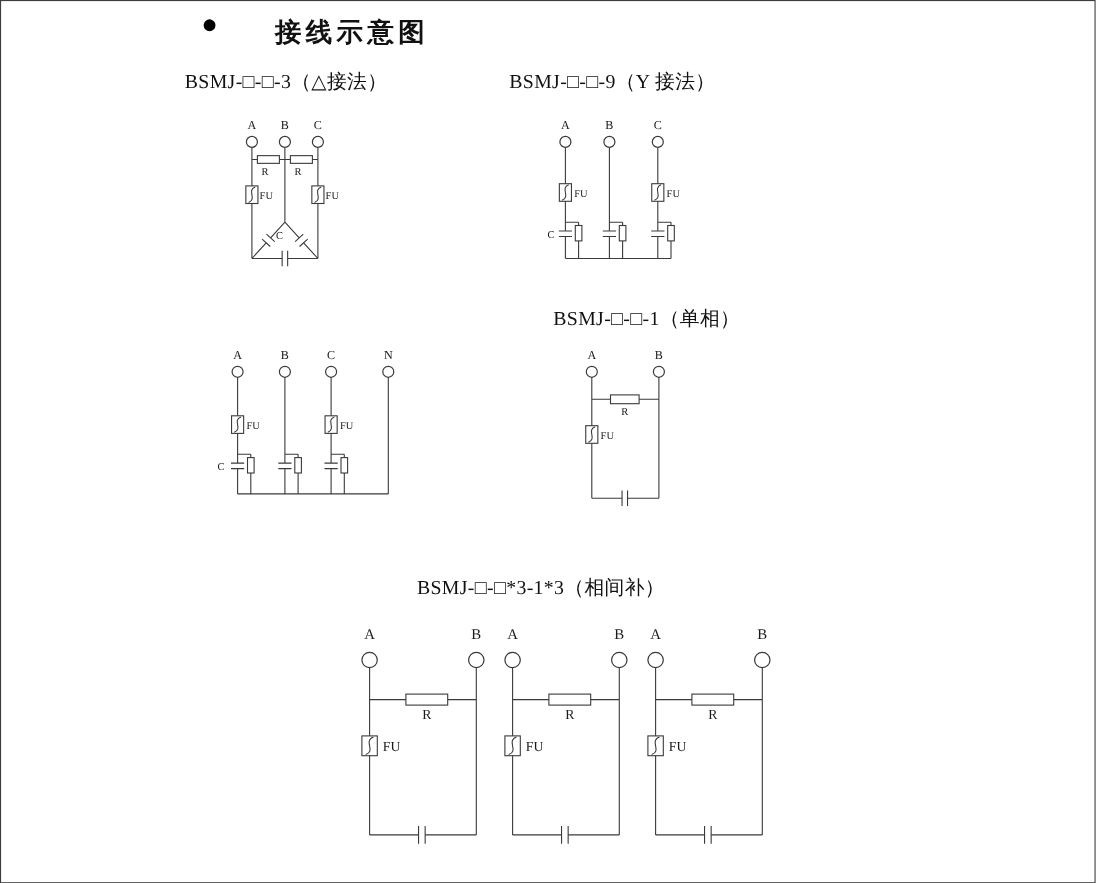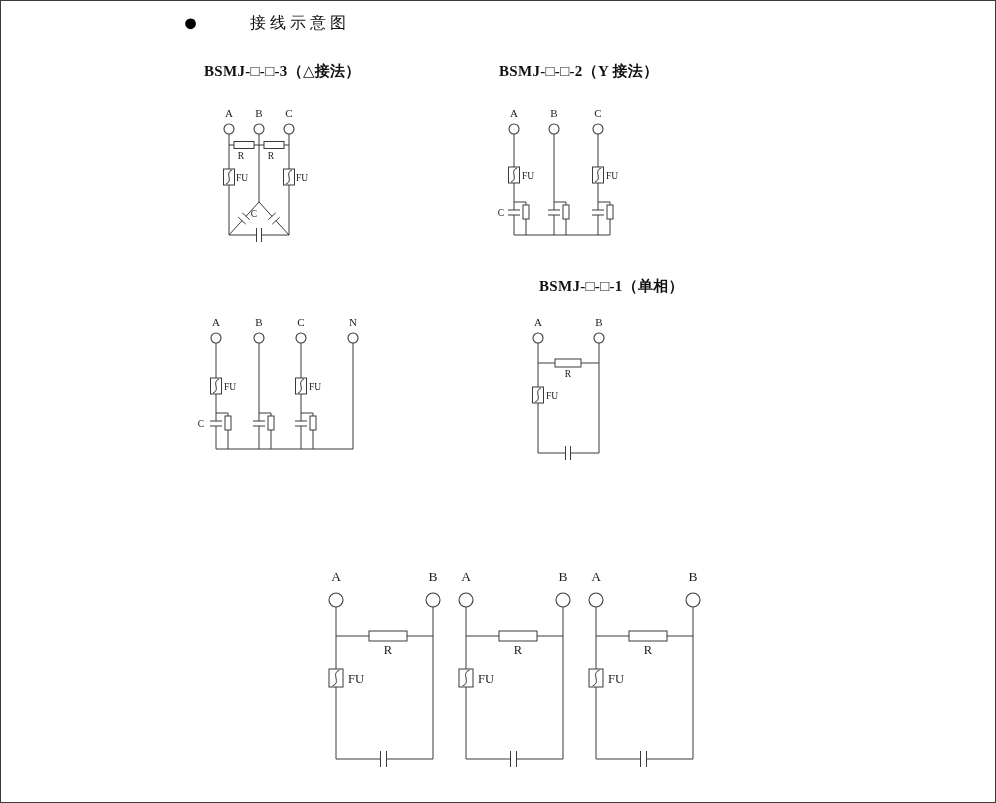--- a/index.html
+++ b/index.html
@@ -6,22 +6,22 @@
   body {
     width: 996px; height: 803px; position: relative; overflow: hidden;
     font-family: "Liberation Serif", "DejaVu Serif", serif; color: #111;
   }
   .page {
     position: absolute; left: 0; top: 0; width: 994px; height: 801px;
     border: 1px solid #3c3c3c; background: #fff;
   }
   .abs { position: absolute; }
   .bullet { font-size: 25px; line-height: 25px; color: #000; }
-  .title-main { font-size: 16px; font-weight: normal; letter-spacing: 4px; white-space: nowrap; }
-  .diagram-title { font-size: 15px; font-weight: bold; letter-spacing: 0.3px; white-space: nowrap; margin-left: 36px; }
+  .title-main { font-size: 24px; font-weight: bold; letter-spacing: 4px; white-space: nowrap; }
+  .diagram-title { font-size: 18px; font-weight: normal; letter-spacing: 0.3px; white-space: nowrap; }
   svg { overflow: visible; }
   .wire { stroke: #3a3a3a; stroke-width: 1; fill: none; }
   .sym  { stroke: #3a3a3a; stroke-width: 1; fill: #ffffff; }
   .term { stroke: #3a3a3a; stroke-width: 1.1; fill: #ffffff; }
   text { fill: #1a1a1a; font-family: "Liberation Serif", "DejaVu Serif", serif; }
   .t9  { font-size: 9.5px; }
   .t11 { font-size: 11px; }
   .t12 { font-size: 12.5px; }
   .t13 { font-size: 13.5px; }
 </style>
@@ -55,21 +55,21 @@
       <g id="cap-v-l">
           <path class="wire" d="M-3,-8 V8 M3,-8 V8"></path>
         </g>
     </defs>
   </svg>
 
   <span class="abs bullet" style="left:182px; top:9px;">●</span>
   <div class="abs title-main" style="left:249px; top:12px;">接线示意图</div>
 
   <div class="abs diagram-title" style="left:167px; top:61px;">BSMJ-□-□-3（△接法）</div>
-  <div class="abs diagram-title" style="left:462px; top:61px;">BSMJ-□-□-2（Y 接法）</div>
+  <div class="abs diagram-title" style="left:462px; top:61px;">BSMJ-□-□-9（Y 接法）</div>
 
   <svg class="abs" style="left:165px; top:96px;" width="210" height="165" viewBox="0 0 210 165">
     <path class="wire" d="M63,37 V138 M93,37 V105 M123,37 V138 M63,48 H123 M93,105 L80,119.3 M76,123.7 L63,138 M93,105 L106,119.3 M110,123.7 L123,138 M63,138 H90.5 M95.5,138 H123"></path>
     <path class="wire" d="M76.3,115.9 L83.7,122.7 M72.3,120.3 L79.7,127.1 M109.7,115.9 L102.3,122.7 M113.7,120.3 L106.3,127.1 M90.5,131 V145 M95.5,131 V145"></path>
     <rect class="sym" x="68" y="44.5" width="20" height="7"></rect>
     <rect class="sym" x="98" y="44.5" width="20" height="7"></rect>
     <use href="#fuse-s" x="63" y="80"></use>
     <use href="#fuse-s" x="123" y="80"></use>
     <use href="#term-s" x="63" y="32"></use>
     <use href="#term-s" x="93" y="32"></use>
@@ -136,20 +136,21 @@
     <rect class="sym" x="89" y="46" width="26" height="8"></rect>
     <use href="#fuse-s" x="72" y="82"></use>
     <use href="#term-s" x="72" y="25"></use>
     <use href="#term-s" x="133" y="25"></use>
     <text class="t11" x="72" y="13" text-anchor="middle">A</text>
     <text class="t11" x="133" y="13" text-anchor="middle">B</text>
     <text class="t9" x="102" y="64" text-anchor="middle">R</text>
     <text class="t9" x="80" y="86">FU</text>
   </svg>
 
+  <div class="abs diagram-title" style="left:378px; top:521px;">BSMJ-□-□*3-1*3（相间补）</div>
 
   <svg class="abs" style="left:325px; top:563px;" width="140" height="230" viewBox="0 0 140 230">
     <path class="wire" d="M10,43 V195 M107,43 V195 M10,72 H107 M10,195 H54.5 M60.5,195 H107"></path>
     <use href="#cap-v-l" x="57.5" y="195"></use>
     <rect class="sym" x="43" y="67" width="38" height="10"></rect>
     <use href="#fuse-l" x="10" y="114"></use>
     <use href="#term-l" x="10" y="36"></use>
     <use href="#term-l" x="107" y="36"></use>
     <text class="t13" x="10" y="17" text-anchor="middle">A</text>
     <text class="t13" x="107" y="17" text-anchor="middle">B</text>

